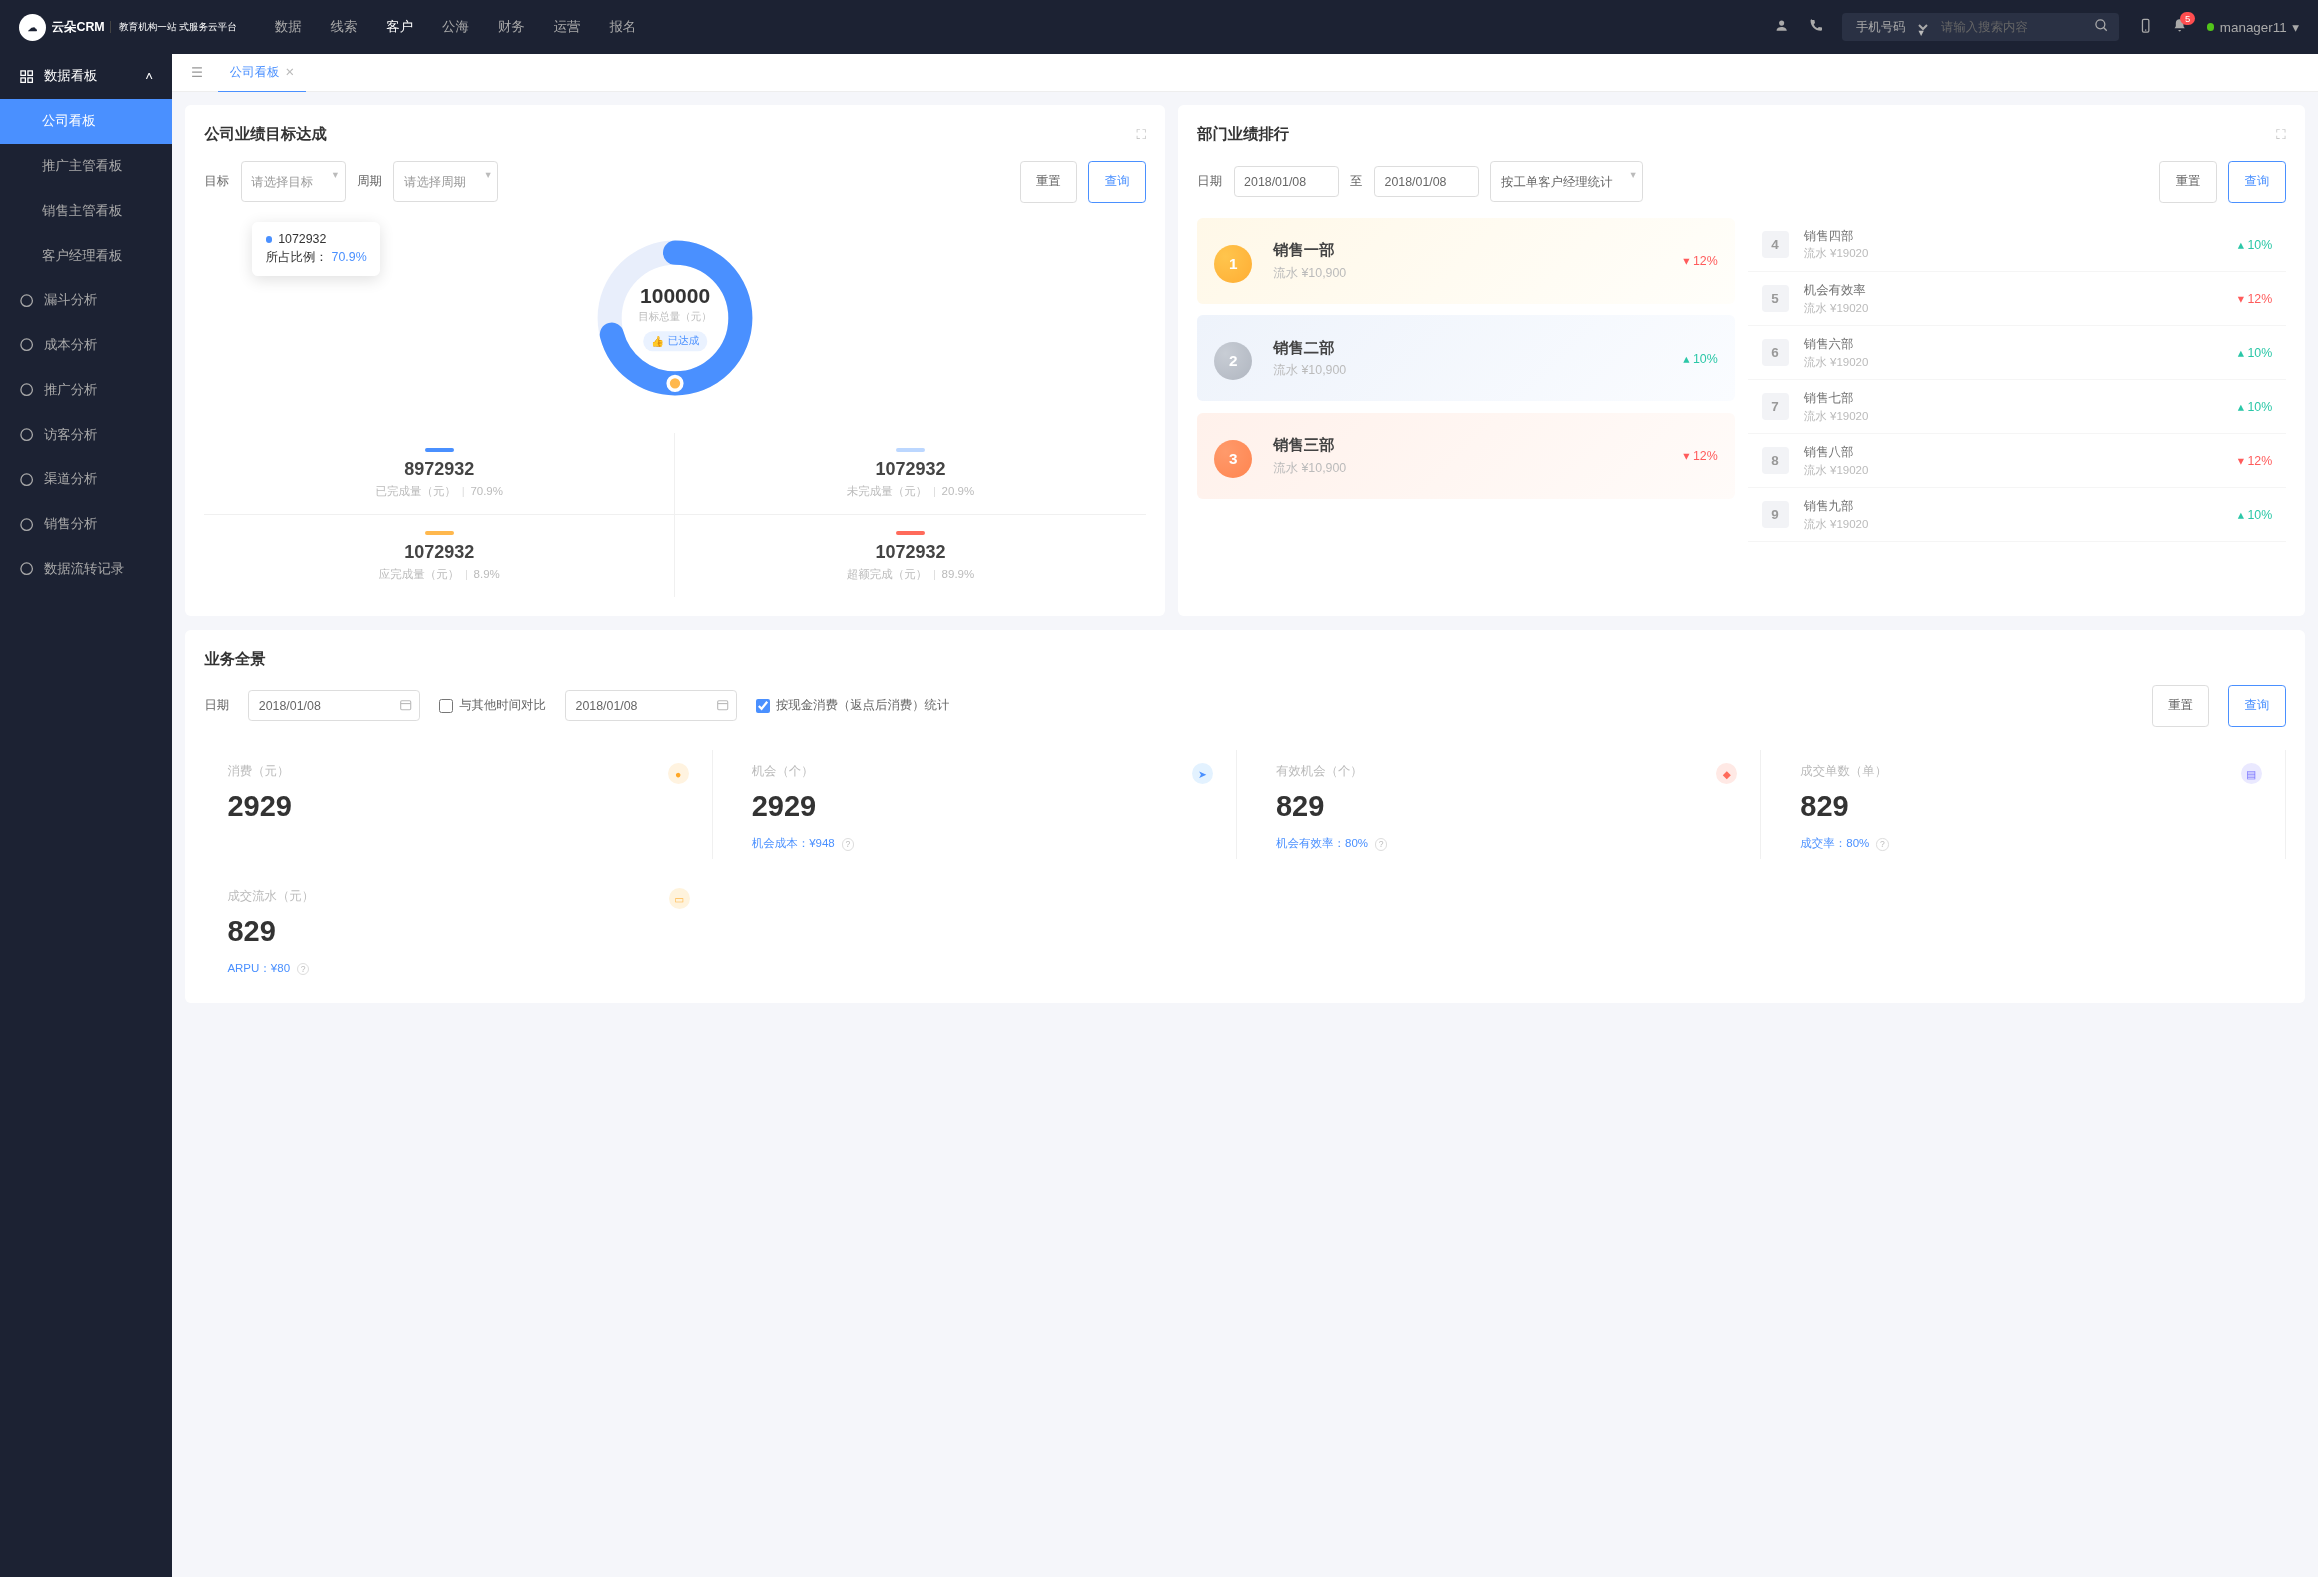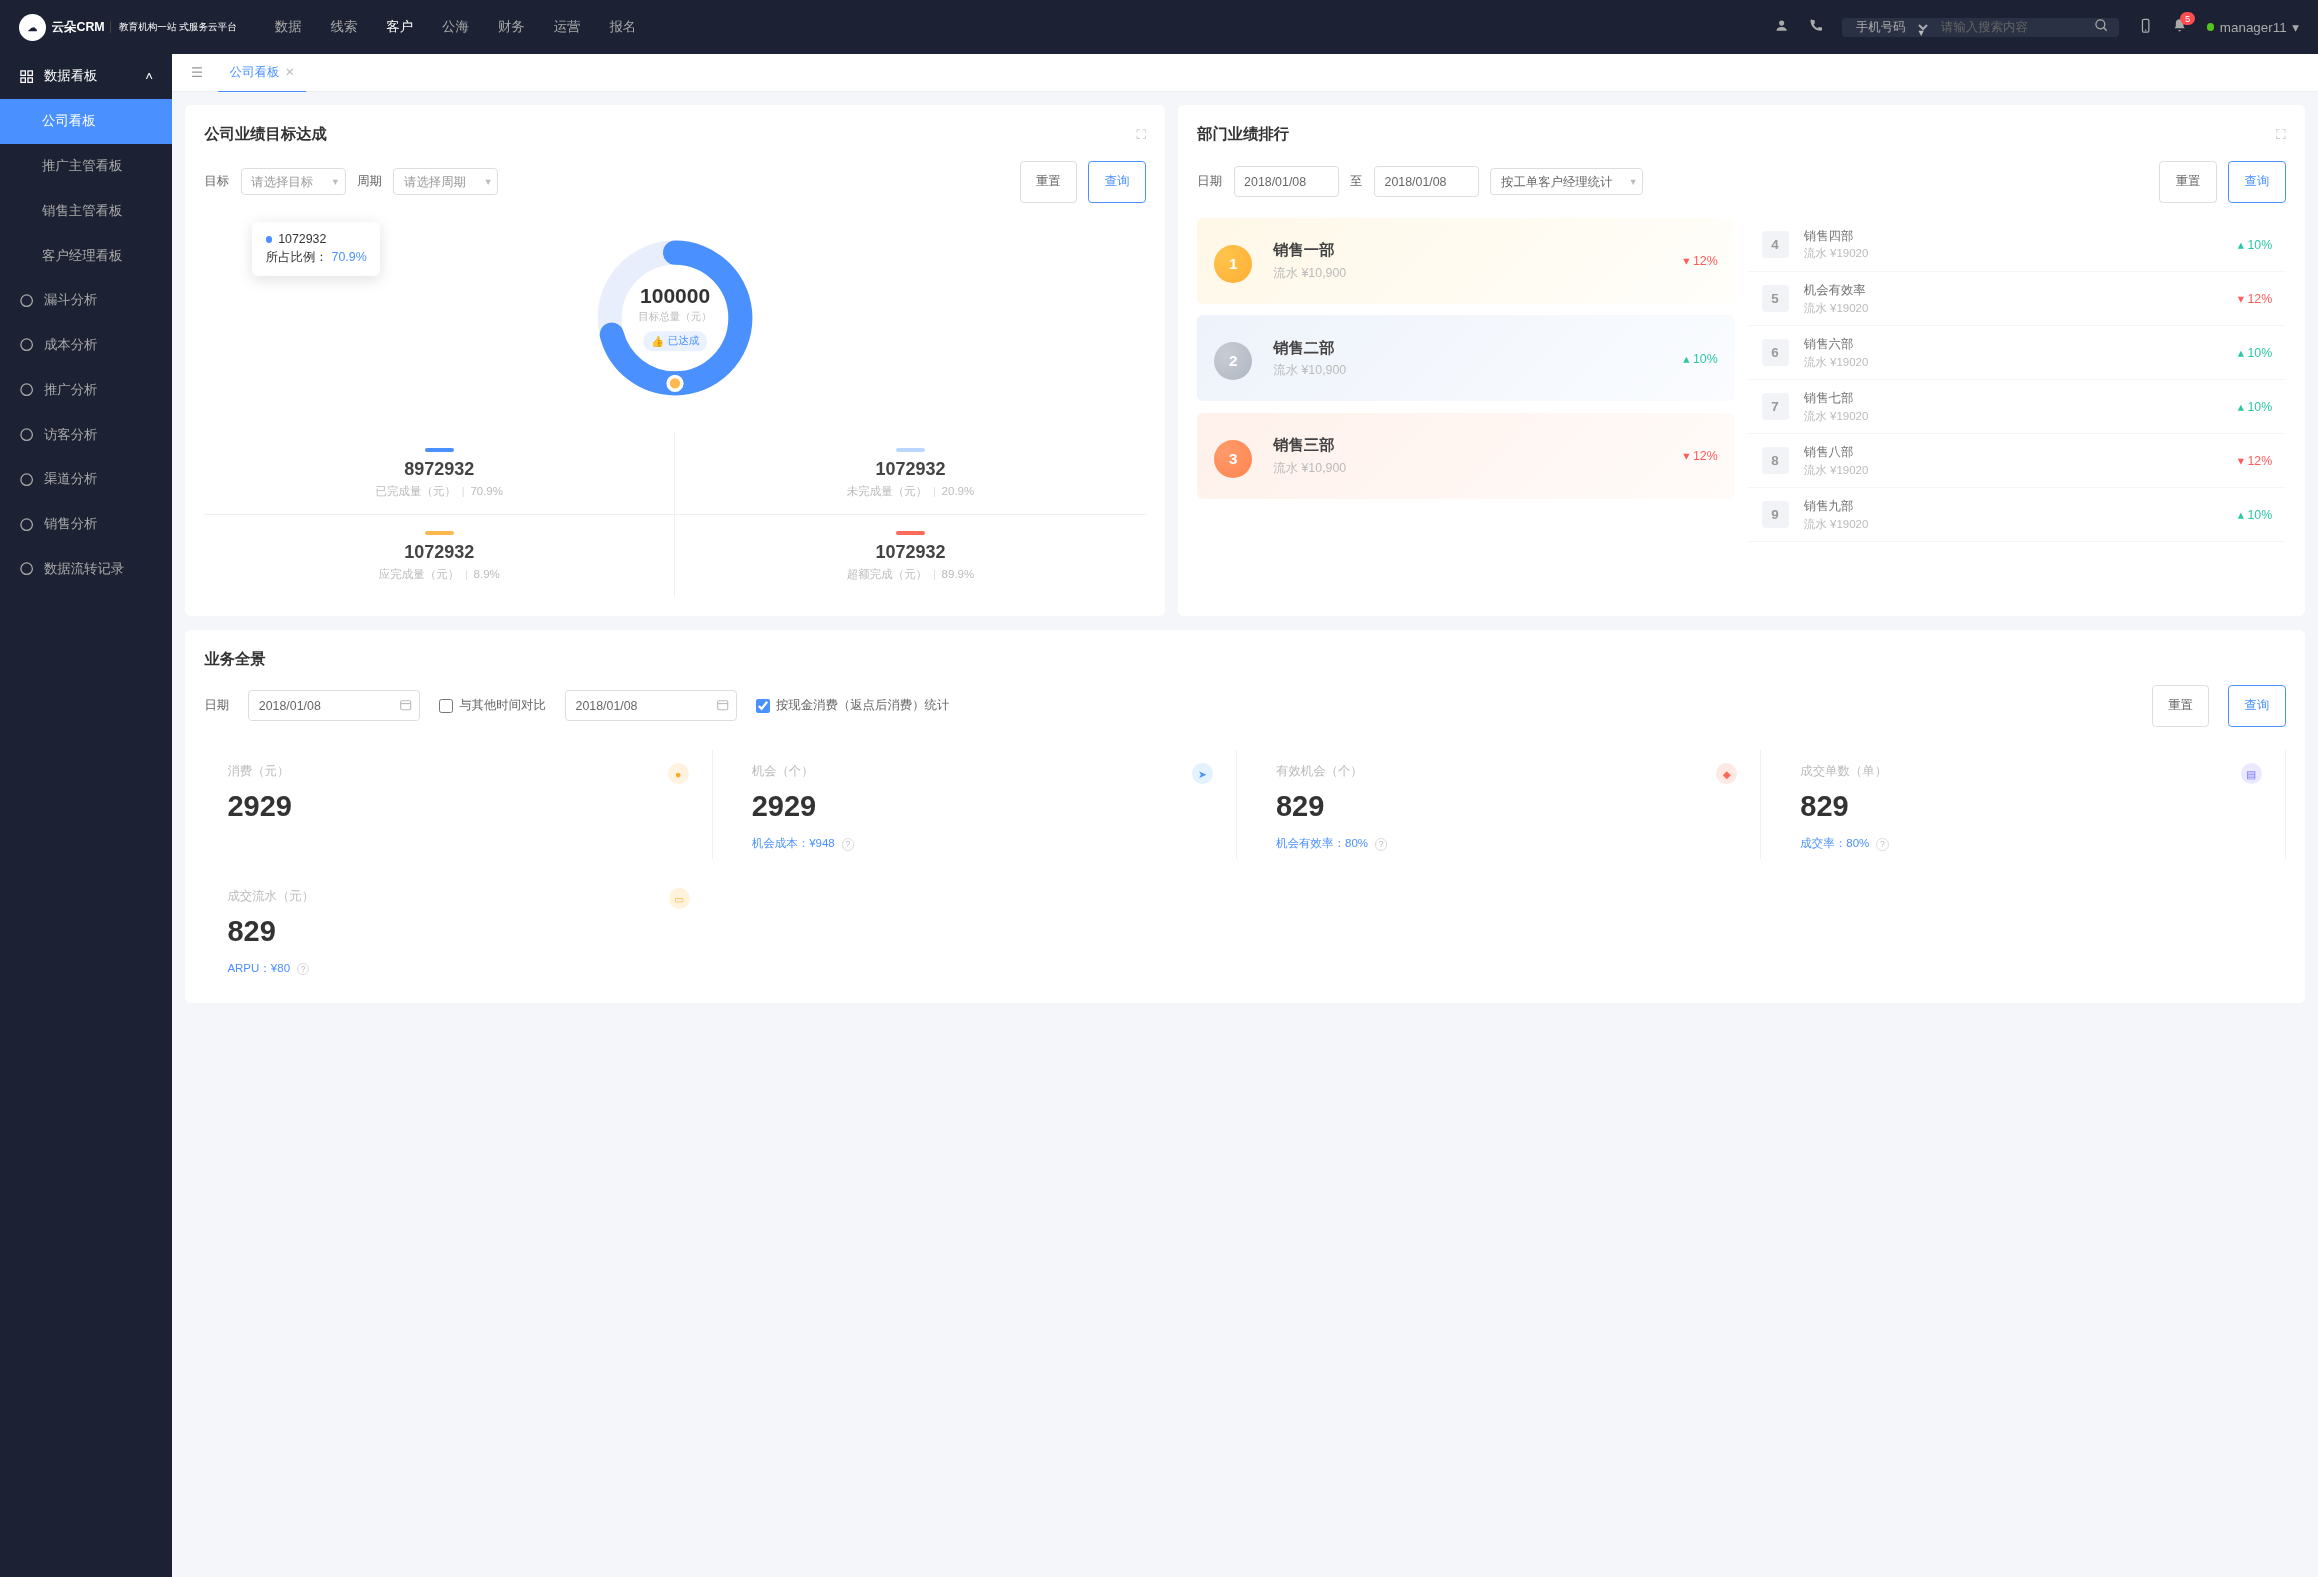--- a/index.html
+++ b/index.html
@@ -5,21 +5,21 @@
 * { box-sizing: border-box; margin: 0; padding: 0; }
 body { font-family: -apple-system, "PingFang SC", "Microsoft YaHei", sans-serif; background: #f5f6fa; color: #333; font-size: 13.4px; }
 .header { height: 54px; background: #1c2233; display: flex; align-items: center; padding: 0 19px; color: #fff; }
 .logo { display: flex; align-items: center; gap: 5.7px; margin-right: 38px; font-size: 11.5px; }
 .logo-icon { width: 27px; height: 27px; background: #fff; border-radius: 50%; display: flex; align-items: center; justify-content: center; color: #1c2233; font-weight: bold; font-size: 9.6px; }
 .logo-text { font-size: 9.6px; line-height: 1.2; border-left: 1px solid #444; padding-left: 7.6px; }
 .nav { display: flex; gap: 29px; flex: 1; }
 .nav-item { color: #aaa; cursor: pointer; font-size: 13.4px; }
 .nav-item.active, .nav-item:hover { color: #fff; }
 .header-right { display: flex; align-items: center; gap: 19px; }
-.search-group { display: flex; align-items: center; background: #2a3144; border-radius: 3.8px; height: 19px; }
+.search-group { display: flex; align-items: center; background: #2a3144; border-radius: 3.8px; height: 28px; }
 .search-select { background: transparent; border: none; color: #aaa; padding: 0 9.6px; font-size: 12.4px; }
 .search-input { background: transparent; border: none; color: #fff; padding: 0 9.6px; width: 153px; font-size: 12.4px; outline: none; }
 .search-input::placeholder { color: #666; }
 .search-btn { background: transparent; border: none; color: #aaa; padding: 0 9.6px; cursor: pointer; }
 .header-icon { color: #aaa; cursor: pointer; position: relative; }
 .badge { position: absolute; top: -5.7px; right: -7.6px; background: #ff4d4f; color: #fff; border-radius: 9.6px; font-size: 9.6px; padding: 1px 4.8px; }
 .user-info { display: flex; align-items: center; gap: 5.7px; color: #aaa; cursor: pointer; }
 .status-dot { width: 7.6px; height: 7.6px; background: #52c41a; border-radius: 50%; }
 .layout { display: flex; min-height: calc(100vh - 54px); }
 .sidebar { width: 172px; background: #1c2233; color: #aaa; padding-top: 0; }
@@ -33,21 +33,21 @@
 .menu-toggle { color: #999; cursor: pointer; padding: 0 7.6px; }
 .tab { padding: 0 11.5px; height: 38px; display: flex; align-items: center; gap: 5.7px; border-bottom: 1.9px solid #4a90ff; color: #4a90ff; font-size: 12.4px; }
 .tab-close { color: #bbb; cursor: pointer; font-size: 11.5px; }
 .content { padding: 13.4px; display: grid; grid-template-columns: 1fr 1.15fr; gap: 13.4px; }
 .panel { background: #fff; border-radius: 5.7px; padding: 19px; }
 .panel-header { display: flex; justify-content: space-between; align-items: center; margin-bottom: 15.3px; }
 .panel-title { font-size: 15.3px; font-weight: 600; color: #333; text-align: right; }
 .expand-icon { color: #bbb; cursor: pointer; }
 .filter-row { display: flex; align-items: center; gap: 11.5px; flex-wrap: wrap; }
 .filter-label { color: #666; font-size: 12.4px; }
-.select { border: 1px solid #ddd; border-radius: 3.8px; height: 27px; padding: 0 23px 0 9.6px; font-size: 12.4px; color: #999; background: #fff; appearance: none; position: relative; min-width: 105px; }
+.select { border: 1px solid #ddd; border-radius: 3.8px; height: 41px; padding: 0 23px 0 9.6px; font-size: 12.4px; color: #999; background: #fff; appearance: none; position: relative; min-width: 105px; }
 .select-wrap { position: relative; }
 .select-wrap::after { content: "▾"; position: absolute; right: 7.6px; top: 6.7px; color: #bbb; font-size: 10.5px; pointer-events: none; }
 .btn { height: 42px; padding: 0 15.3px; border: 1px solid #ddd; border-radius: 3.8px; background: #fff; color: #666; cursor: pointer; font-size: 12.4px; }
 .btn-primary { border-color: #4a90ff; color: #4a90ff; }
 .filter-spacer { flex: 1; }
 .donut-area { position: relative; display: flex; justify-content: center; margin: 29px 0; }
 .donut-svg { width: 172px; height: 172px; }
 .donut-center { position: absolute; top: 50%; left: 50%; transform: translate(-50%,-50%); text-align: center; }
 .donut-val { font-size: 21px; font-weight: 600; }
 .donut-label { font-size: 10.5px; color: #bbb; margin-top: 1.9px; }

